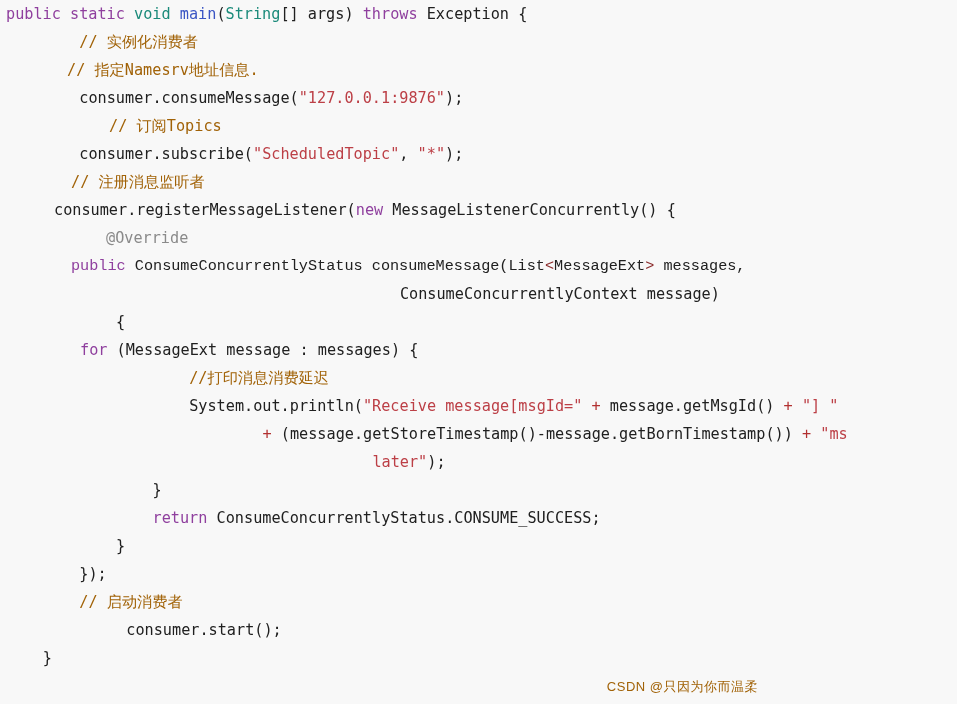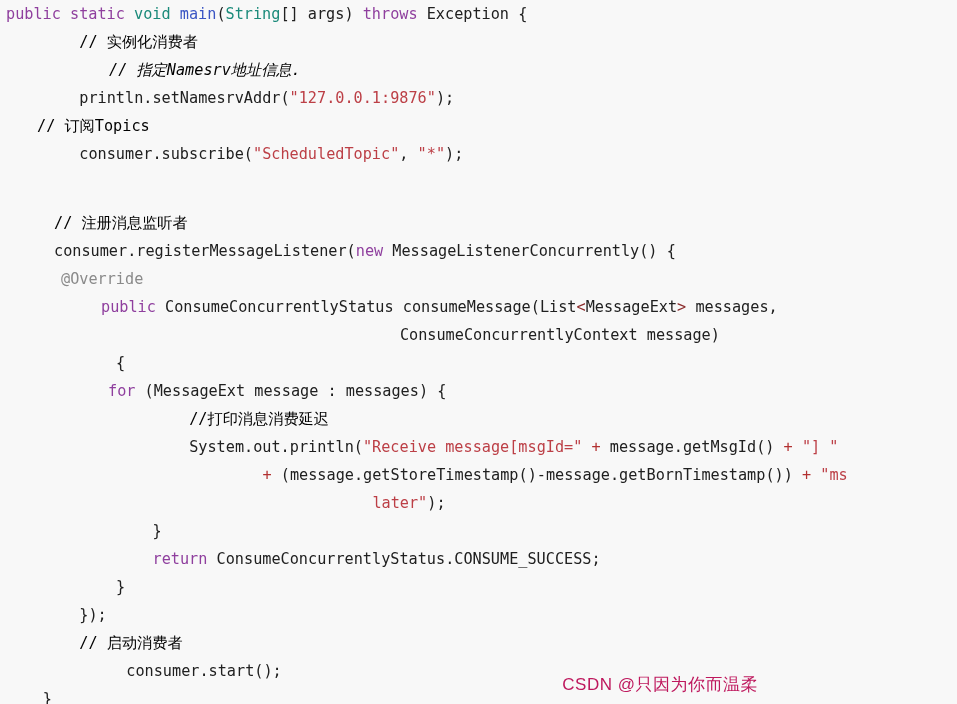--- a/index.html
+++ b/index.html
@@ -32,56 +32,56 @@
     padding-left: 6px;
     color: #1a1a1a;
   }
   .tok { white-space: pre; }
   
   .kw      { color: #8f3f9e; }      
   .type    { color: #1a8a7a; }      
   .fn      { color: #3b55c4; }      
   .plain   { color: #202020; }
   .str     { color: #bc3f46; }      
-  .cmt     { color: #000000; }      
+  .cmt     { color: #a16207; }      
   .ann     { color: #8a8a8a; }      
   .gen     { color: #8c2d2d; }      
   .op      { color: #b23030; }      
 
   
   #watermark {
     position: absolute;
     right: 14px;
     bottom: 8px;
     font-family: "Liberation Sans", "DejaVu Sans", sans-serif;
-    font-size: 17px;
-    color: #be185d;
+    font-size: 13px;
+    color: #a16207;
     letter-spacing: 0.5px;
     white-space: nowrap;
     user-select: none;
   }
 </style>
 </head>
 <body>
 
 <div id="code-surface">
   <div id="code-block">
       <div class="code-line" style="padding-left: 6px;"><span class="tok kw">public</span><span class="tok plain"> </span><span class="tok kw">static</span><span class="tok plain"> </span><span class="tok type">void</span><span class="tok plain"> </span><span class="tok fn">main</span><span class="tok plain">(</span><span class="tok type">String</span><span class="tok plain">[] args) </span><span class="tok kw">throws</span><span class="tok plain"> Exception {</span></div>
       <div class="code-line" style="padding-left: 79.28px;"><span class="tok cmt">// 实例化消费者</span></div>
-      <div class="code-line" style="padding-left: 109px; font-style: italic;"><span class="tok cmt">// 指定Namesrv地址信息.</span></div>
-      <div class="code-line" style="padding-left: 79.28px;"><span class="tok plain">println.setNamesrvAddr(</span><span class="tok str">"127.0.0.1:9876"</span><span class="tok plain">);</span></div>
-      <div class="code-line" style="padding-left: 37px;"><span class="tok cmt">// 订阅Topics</span></div>
+      <div class="code-line" style="padding-left: 67px;"><span class="tok cmt">// 指定Namesrv地址信息.</span></div>
+      <div class="code-line" style="padding-left: 79.28px;"><span class="tok plain">consumer.consumeMessage(</span><span class="tok str">"127.0.0.1:9876"</span><span class="tok plain">);</span></div>
+      <div class="code-line" style="padding-left: 109px;"><span class="tok cmt">// 订阅Topics</span></div>
       <div class="code-line" style="padding-left: 79.28px;"><span class="tok plain">consumer.subscribe(</span><span class="tok str">"ScheduledTopic"</span><span class="tok plain">, </span><span class="tok str">"*"</span><span class="tok plain">);</span></div>
-      <div class="code-line" style="padding-left: 54px; margin-top: 41px;"><span class="tok cmt">// 注册消息监听者</span></div>
+      <div class="code-line" style="padding-left: 71px;"><span class="tok cmt">// 注册消息监听者</span></div>
       <div class="code-line" style="padding-left: 54px;"><span class="tok plain">consumer.registerMessageListener(</span><span class="tok kw">new</span><span class="tok plain"> MessageListenerConcurrently() {</span></div>
-      <div class="code-line" style="padding-left: 61px;"><span class="tok ann">@Override</span></div>
-      <div class="code-line" style="padding-left: 101px;"><span class="tok kw">public</span><span class="tok plain"> ConsumeConcurrentlyStatus consumeMessage(List</span><span class="tok gen">&lt;</span><span class="tok plain">MessageExt</span><span class="tok gen">&gt;</span><span class="tok plain"> messages,</span></div>
+      <div class="code-line" style="padding-left: 106px;"><span class="tok ann">@Override</span></div>
+      <div class="code-line" style="padding-left: 71px; font-family: Liberation Mono, monospace;"><span class="tok kw">public</span><span class="tok plain"> ConsumeConcurrentlyStatus consumeMessage(List</span><span class="tok gen">&lt;</span><span class="tok plain">MessageExt</span><span class="tok gen">&gt;</span><span class="tok plain"> messages,</span></div>
       <div class="code-line" style="padding-left: 399.88px;"><span class="tok plain">ConsumeConcurrentlyContext message)</span></div>
       <div class="code-line" style="padding-left: 115.92px;"><span class="tok plain">{</span></div>
-      <div class="code-line" style="padding-left: 108px;"><span class="tok kw">for</span><span class="tok plain"> (MessageExt message : messages) {</span></div>
+      <div class="code-line" style="padding-left: 80px;"><span class="tok kw">for</span><span class="tok plain"> (MessageExt message : messages) {</span></div>
       <div class="code-line" style="padding-left: 189.2px;"><span class="tok cmt">//打印消息消费延迟</span></div>
       <div class="code-line" style="padding-left: 189.2px;"><span class="tok plain">System.out.println(</span><span class="tok str">"Receive message[msgId="</span><span class="tok plain"> </span><span class="tok op">+</span><span class="tok plain"> message.getMsgId() </span><span class="tok op">+</span><span class="tok plain"> </span><span class="tok str">"] "</span></div>
       <div class="code-line" style="padding-left: 262.48px;"><span class="tok op">+</span><span class="tok plain"> (message.getStoreTimestamp()-message.getBornTimestamp()) </span><span class="tok op">+</span><span class="tok plain"> </span><span class="tok str">"ms</span></div>
       <div class="code-line" style="padding-left: 372.4px;"><span class="tok str">later"</span><span class="tok plain">);</span></div>
       <div class="code-line" style="padding-left: 152.56px;"><span class="tok plain">}</span></div>
       <div class="code-line" style="padding-left: 152.56px;"><span class="tok kw">return</span><span class="tok plain"> ConsumeConcurrentlyStatus.CONSUME_SUCCESS;</span></div>
       <div class="code-line" style="padding-left: 115.92px;"><span class="tok plain">}</span></div>
       <div class="code-line" style="padding-left: 79.28px;"><span class="tok plain">});</span></div>
       <div class="code-line" style="padding-left: 79.28px;"><span class="tok cmt">// 启动消费者</span></div>
       <div class="code-line" style="padding-left: 79.28px; margin-left: 47px;"><span class="tok plain">consumer.start();</span></div>

